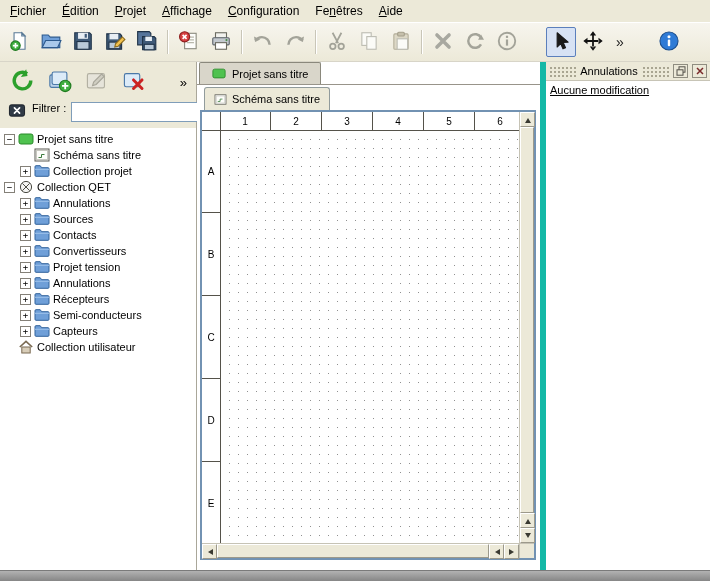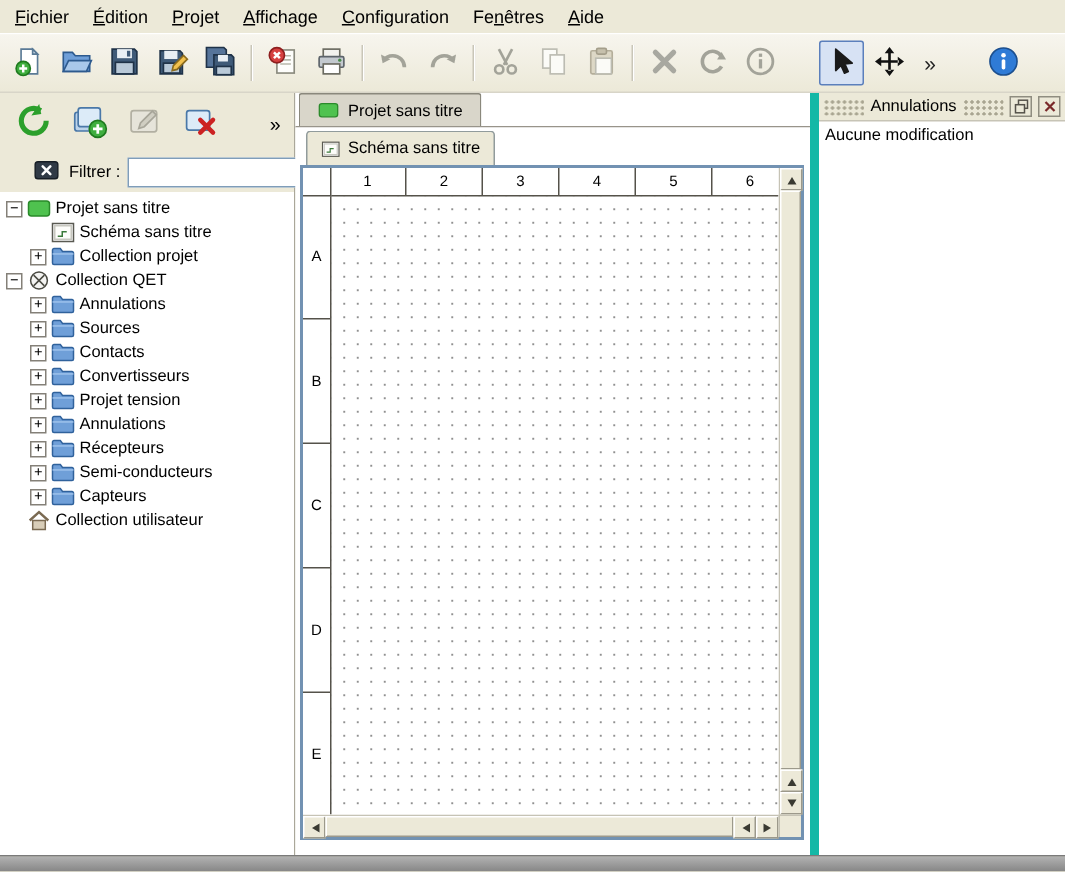--- a/index.html
+++ b/index.html
@@ -33,21 +33,21 @@
   .dock-title-text{white-space:nowrap;}
   .dock-btn{width:15px;height:14px;display:flex;align-items:center;justify-content:center;background:#ece9d8;border:1px solid #8f8d80;padding:0;}
   .dock-btn svg{width:10px;height:10px;}
 
   
   .panel-toolbar{height:40px;flex:0 0 40px;display:flex;align-items:center;gap:5px;padding:0 6px;}
   .pt-btn{width:32px;height:32px;display:flex;align-items:center;justify-content:center;background:transparent;border:none;padding:0;}
   .pt-btn svg{width:25px;height:25px;}
   .overflow{margin-left:auto;font-size:13px;padding-right:3px;cursor:default;}
 
-  .filter-row{height:26px;flex:0 0 26px;display:flex;align-items:center;gap:5px;padding:0 21px;}
+  .filter-row{height:26px;flex:0 0 26px;display:flex;gap:5px;padding:0 7px;}
   .clear-filter{width:22px;height:19px;border:none;background:transparent;padding:0;display:flex;align-items:center;}
   .clear-filter svg{width:20px;height:17px;}
   .filter-row label{font-size:11px;white-space:nowrap;}
   .filter-input{flex:1;height:18px;border:1px solid #7f9db9;background:#fff;font-size:11px;padding:0 3px;margin-right:6px;font-family:"Liberation Sans",sans-serif;}
 
   
   .tree{flex:1;background:#fff;overflow:hidden;padding-top:3px;}
   .tree-row{height:16px;display:flex;align-items:center;gap:3px;font-size:11px;white-space:nowrap;}
   .expander{width:9px;height:9px;flex:0 0 9px;border:1px solid #848078;background:#fff;font-size:9px;line-height:7px;display:inline-flex;align-items:center;justify-content:center;font-family:"DejaVu Sans Mono",monospace;cursor:default;}
   .expander-spacer{width:11px;flex:0 0 11px;}
@@ -83,21 +83,21 @@
   .vthumb{flex:1;background:#ece9d8;border:1px solid;border-color:#fff #9c998b #9c998b #fff;box-sizing:border-box;}
   .hthumb{flex:1;background:#ece9d8;border:1px solid;border-color:#fff #9c998b #9c998b #fff;box-sizing:border-box;}
   .tri{width:0;height:0;border:3px solid transparent;display:block;}
   .tri-up{border-bottom:5px solid #3a3a32;margin-top:-2px;}
   .tri-down{border-top:5px solid #3a3a32;margin-bottom:-2px;}
   .tri-left{border-right:5px solid #3a3a32;margin-left:-2px;}
   .tri-right{border-left:5px solid #3a3a32;margin-right:-2px;}
 
   
   .undo-list{flex:1;background:#fff;border-top:1px solid #c7c4b6;overflow:hidden;}
-  .undo-empty{padding:3px 4px;font-size:11px;}
+  .undo-empty{padding:3px 4px;font-size:11px;text-decoration:underline;}
 
   .statusbar{height:10px;flex:0 0 10px;background:linear-gradient(#b2b2b2,#868686);border-top:1px solid #7a7a7a;}
 </style>
 </head>
 <body>
 
 <div class="app">
 
   <div class="menubar">
       <div class="menu-item"><u>F</u>ichier</div>

